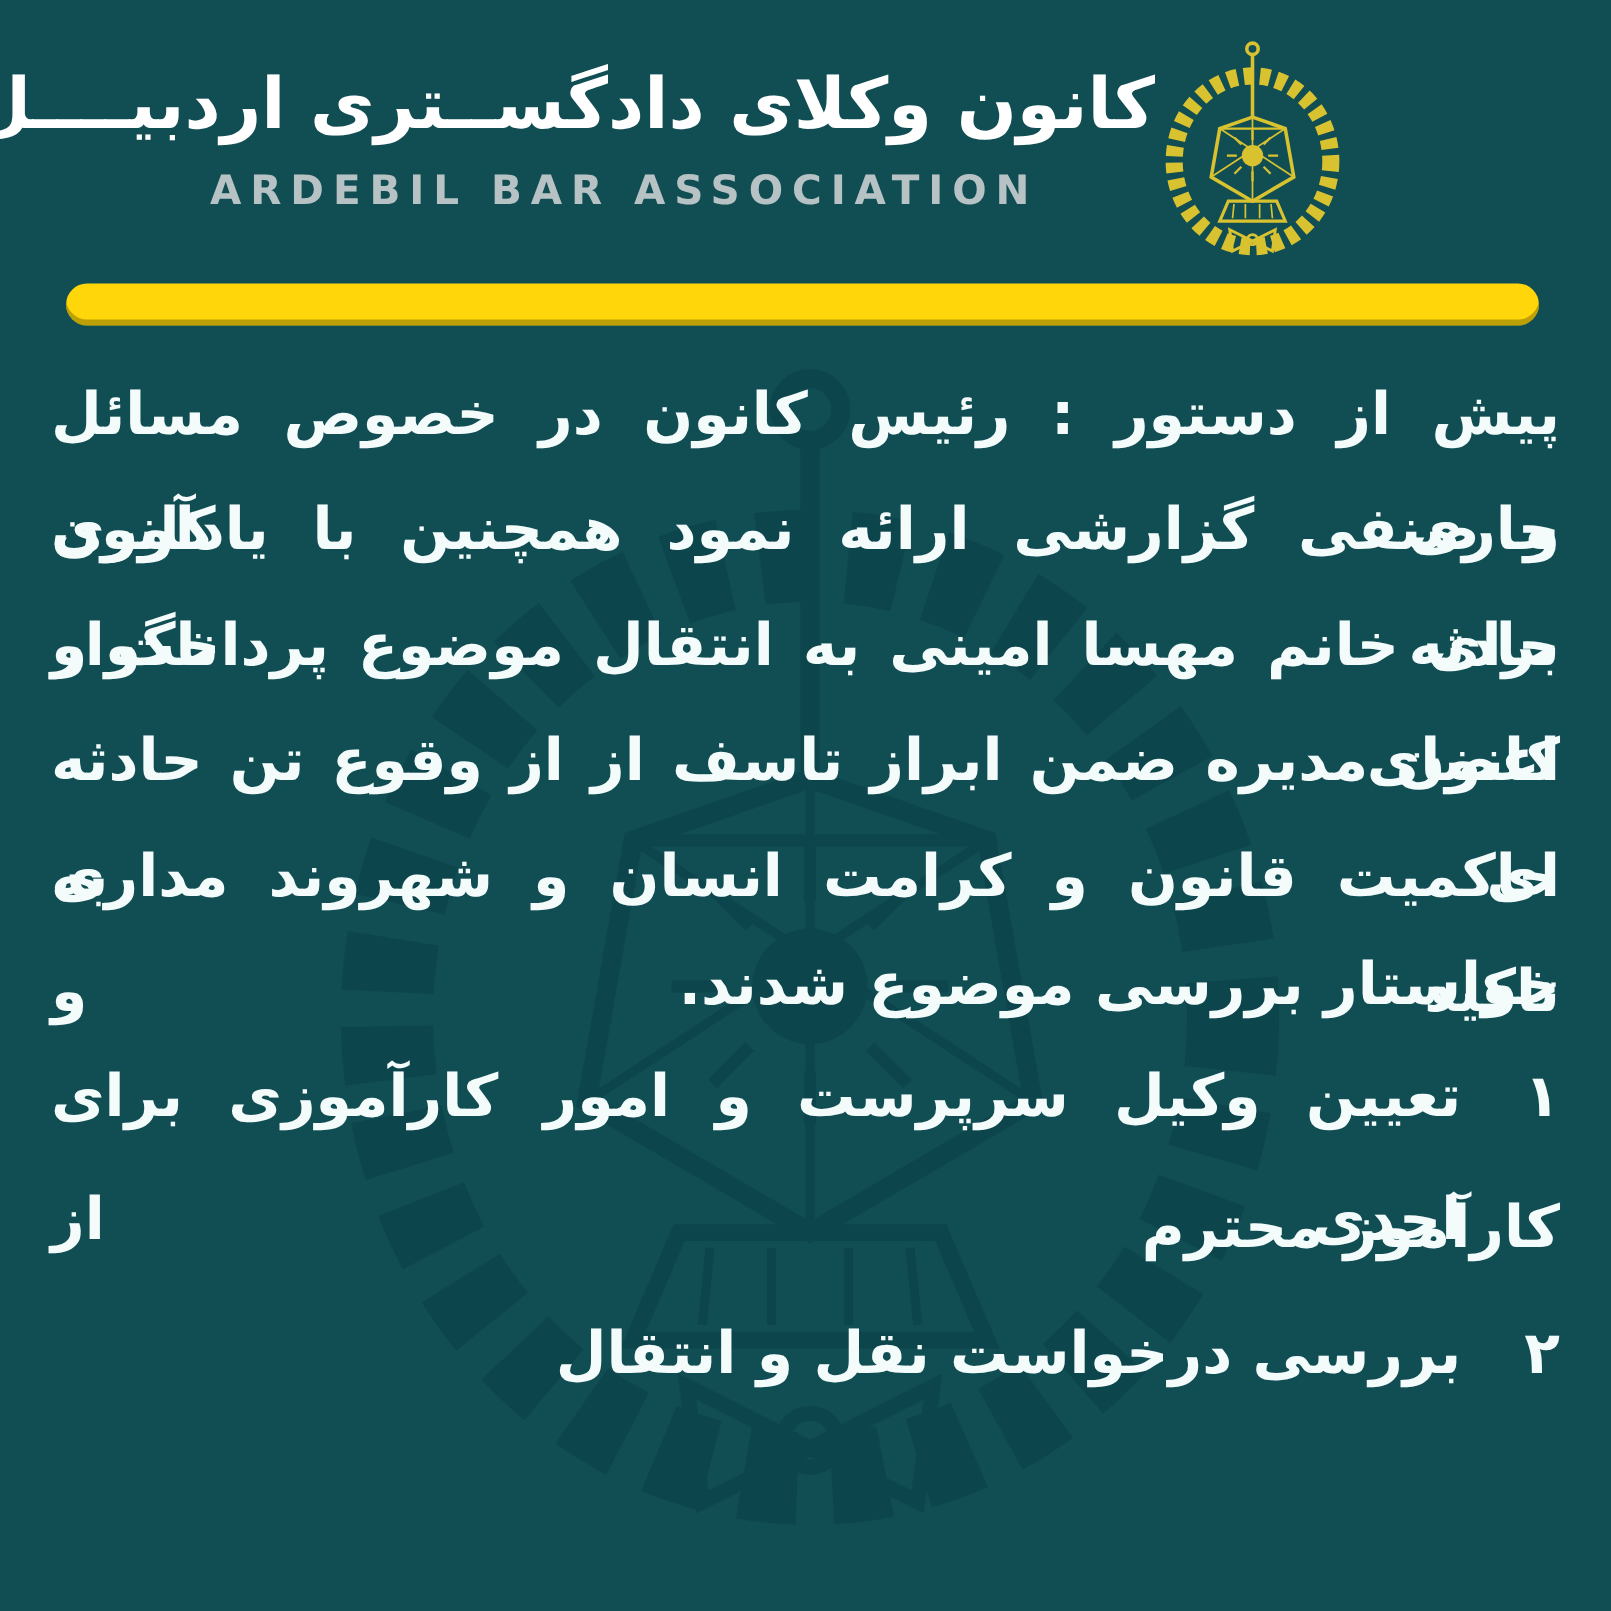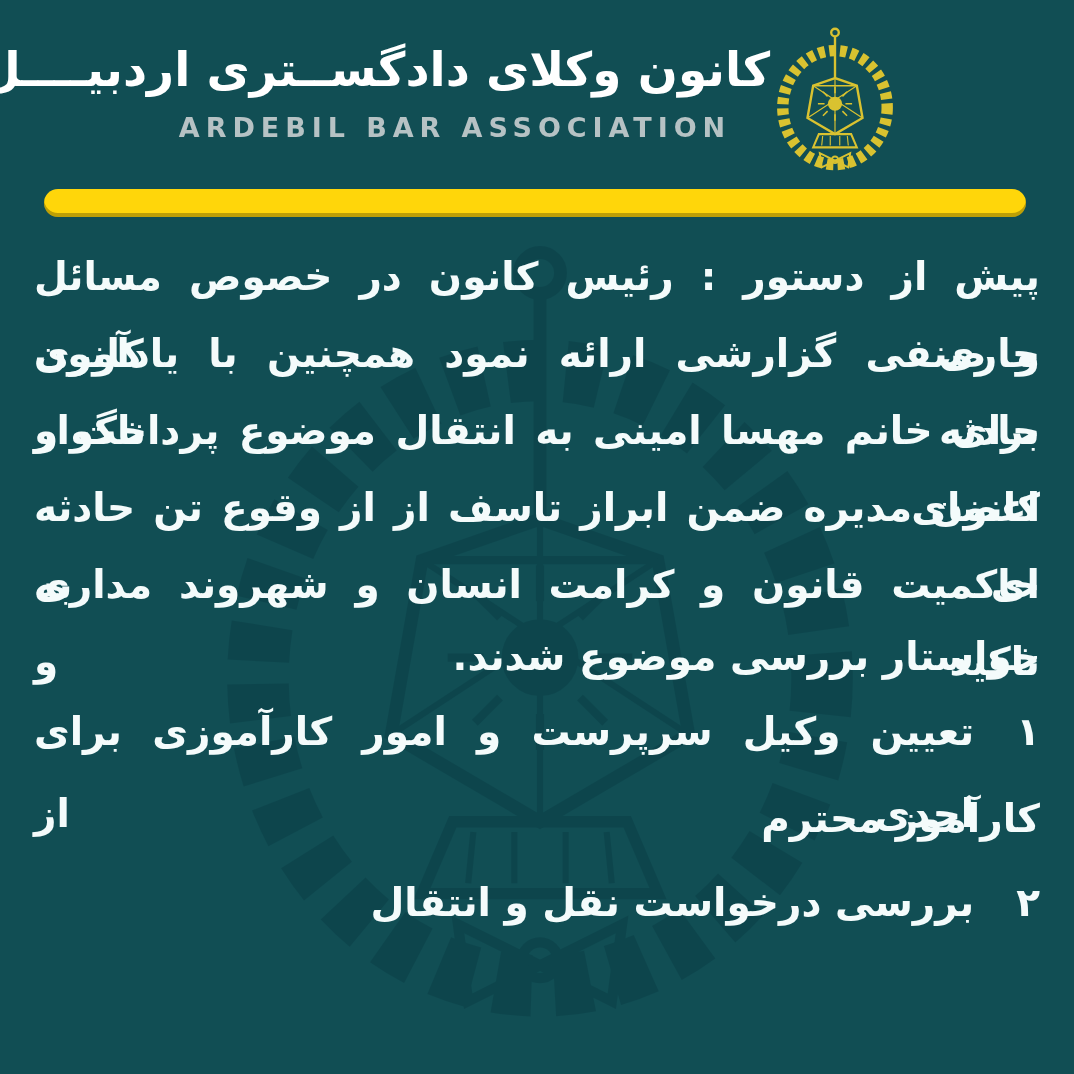--- a/index.html
+++ b/index.html
@@ -13,21 +13,21 @@
   
   .watermark{
     position:absolute;left:181px;top:226px;width:718px;height:812px;
     color:var(--watermark,#0b3f47);
     opacity:.55;
     pointer-events:none;
   }
   .watermark svg{width:100%;height:100%;}
   
   .header{position:absolute;left:0;top:0;width:1074px;height:188px;}
-  .org{position:absolute;left:140px;top:38px;width:630px;text-align:center;}
+  .org{position:absolute;left:140px;top:38px;width:630px;}
   .org-fa{
     font-size:47px;font-weight:700;color:var(--title-fa,#ffffff);
     direction:rtl;white-space:nowrap;line-height:1.35;
   }
   .org-en{
     margin-top:11px;
     font-size:27px;font-weight:700;letter-spacing:.22em;
     color:var(--title-en,#b6c2c4);white-space:nowrap;
   }
   .logo{position:absolute;left:768px;top:24px;width:134px;height:150px;color:var(--logo-gold,#d9c230);}

